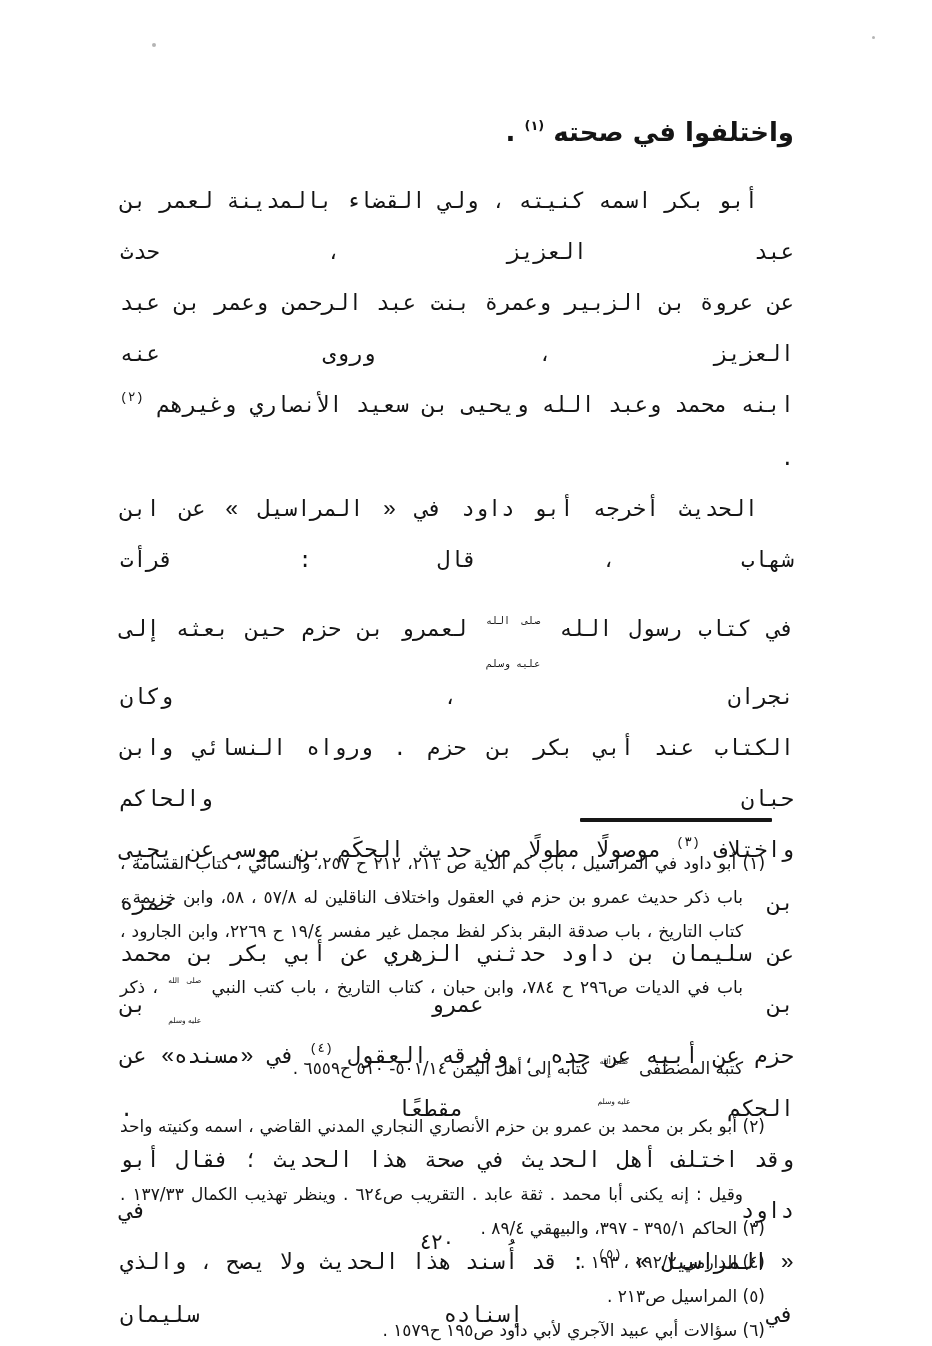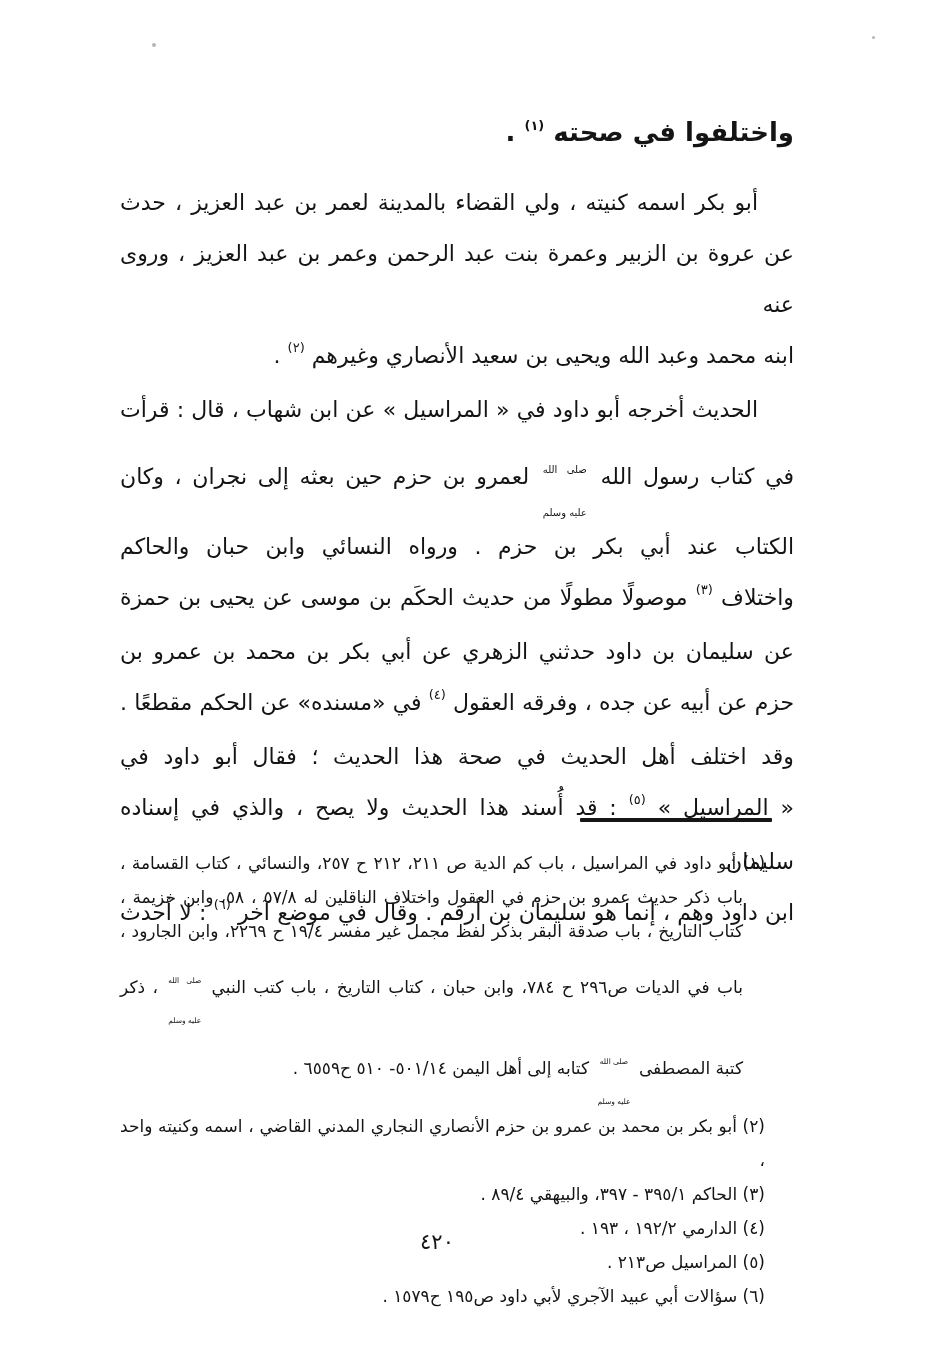--- a/index.html
+++ b/index.html
@@ -4,21 +4,21 @@
 <style>
   html,body{margin:0;padding:0;background:#e8e8e8;}
   .page{
     position:relative;width:932px;height:1346px;margin:0 auto;
     background:var(--paper,#ffffff);color:var(--ink,#141414);
     direction:rtl;font-family:"DejaVu Sans",sans-serif;overflow:hidden;
   }
   .content{position:absolute;top:0;right:138px;width:674px;}
   .heading{padding-top:112px;font-size:26px;font-weight:bold;line-height:40px;}
   .heading .line{text-align:right;}
-  .para{font-size:22px;line-height:51px;margin:0;}
+  .para{font-size:22px;line-height:51px;margin:0;font-family:Liberation Mono, monospace;}
   .para1{margin-top:20px;}
   .para2{margin-top:0;}
   .para3{margin-top:0;}
   .line{text-align:justify;}
   .line.jlast{text-align-last:justify;}
   .line.indent{text-indent:36px;}
   .fnref{font-size:13px;position:relative;top:-11px;letter-spacing:1px;white-space:nowrap;}
   .separator{position:absolute;top:818px;right:160px;width:192px;height:4px;background:#161616;border-radius:1px;}
   .fnblock{position:absolute;top:846px;right:167px;width:645px;font-size:17px;line-height:34px;}
   .fn{margin:0;}
@@ -72,20 +72,21 @@
   <div class="fnblock">
       <div class="fn fn1">
         <div class="line jlast"><span class="fnmarker">(١)</span><span> أبو داود في المراسيل ، باب كم الدية ص ٢١١، ٢١٢ ح ٢٥٧، والنسائي ، كتاب القسامة ،</span></div>
         <div class="line jlast cont"><span>باب ذكر حديث عمرو بن حزم في العقول واختلاف الناقلين له ٥٧/٨ ، ٥٨، وابن خزيمة ،</span></div>
         <div class="line jlast cont"><span>كتاب التاريخ ، باب صدقة البقر بذكر لفظ مجمل غير مفسر ١٩/٤ ح ٢٢٦٩، وابن الجارود ،</span></div>
         <div class="line jlast cont"><span>باب في الديات ص٢٩٦ ح ٧٨٤، وابن حبان ، كتاب التاريخ ، باب كتب النبي </span><span class="saw"><span class="t">صلى الله</span><span class="b">عليه وسلم</span></span><span> ، ذكر</span></div>
         <div class="line cont"><span>كتبة المصطفى </span><span class="saw"><span class="t">صلى الله</span><span class="b">عليه وسلم</span></span><span> كتابه إلى أهل اليمن ٥٠١/١٤- ٥١٠ ح٦٥٥٩ .</span></div>
       </div>
       <div class="fn fn2">
         <div class="line jlast"><span class="fnmarker">(٢)</span><span> أبو بكر بن محمد بن عمرو بن حزم الأنصاري النجاري المدني القاضي ، اسمه وكنيته واحد ،</span></div>
+        <div class="line jlast cont"><span>وقيل : إنه يكنى أبا محمد . ثقة عابد . التقريب ص٦٢٤ . وينظر تهذيب الكمال ١٣٧/٣٣ .</span></div>
       </div>
       <div class="fn fn3">
         <div class="line"><span class="fnmarker">(٣)</span><span> الحاكم ٣٩٥/١ - ٣٩٧، والبيهقي ٨٩/٤ .</span></div>
       </div>
       <div class="fn fn4">
         <div class="line"><span class="fnmarker">(٤)</span><span> الدارمي ١٩٢/٢ ، ١٩٣ .</span></div>
       </div>
       <div class="fn fn5">
         <div class="line"><span class="fnmarker">(٥)</span><span> المراسيل ص٢١٣ .</span></div>
       </div>

